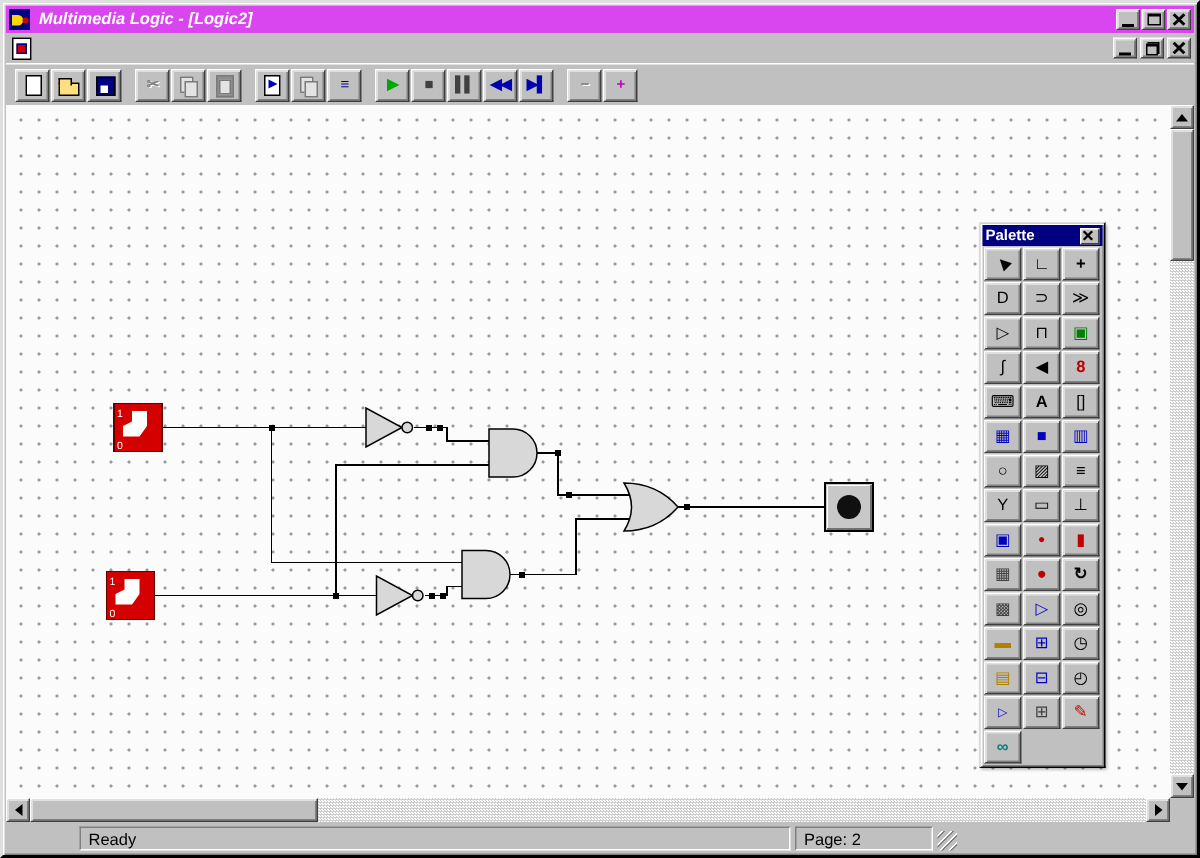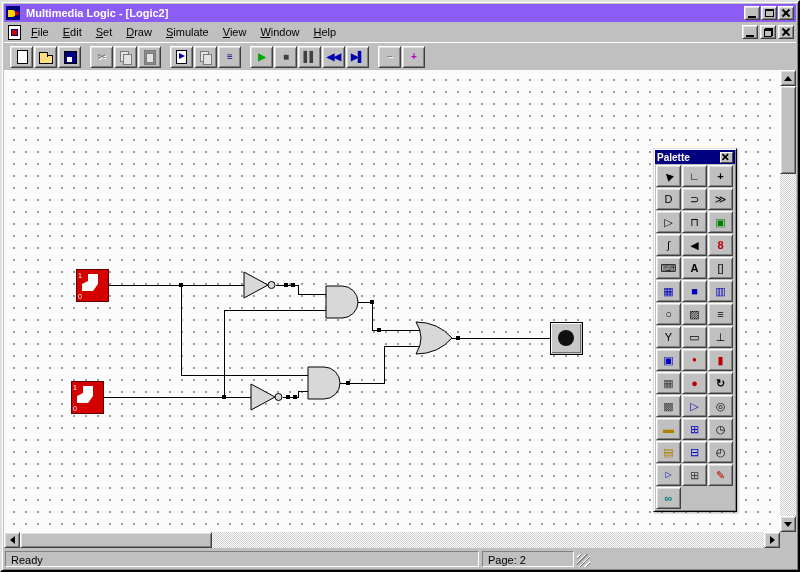--- a/index.html
+++ b/index.html
@@ -5,22 +5,22 @@
   * { box-sizing: border-box; margin: 0; padding: 0; }
   html,body { width:800px; height:572px; overflow:hidden; }
   body { font-family:"Liberation Sans",sans-serif; font-size:11px; background:#c0c0c0;
          user-select:none; cursor:default; }
 
   .win { width:800px; height:572px; display:flex; flex-direction:column;
          background:#c0c0c0; border:2px solid; border-color:#dfdfdf #000 #000 #dfdfdf;
          box-shadow: inset 1px 1px 0 #fff, inset -1px -1px 0 #808080; padding:2px; }
 
   
-  .titlebar { height:18px; background:#8b5cf6; display:flex; align-items:center;
-              padding:0 2px; flex:0 0 auto; }
+  .titlebar { height:18px; background:#d946ef; display:flex; align-items:center;
+              padding:0 2px; flex:0 0 auto;font-style:italic; }
   .title-text { color:#fff; font-weight:bold; font-size:11px; margin-left:4px; flex:1;
                 white-space:nowrap; overflow:hidden; }
   .cap { width:16px; height:14px; margin-left:1px; background:#c0c0c0;
          border:1px solid; border-color:#fff #404040 #404040 #fff;
          box-shadow: inset 1px 1px 0 #dfdfdf, inset -1px -1px 0 #808080;
          display:flex; align-items:center; justify-content:center; padding:0; }
   .g-min { width:8px; height:2px; background:#000; margin-top:7px; }
   .g-max { width:9px; height:8px; border:1px solid #000; border-top:2px solid #000; }
   .g-restore { width:9px; height:9px; position:relative; }
   .g-restore::before { content:""; position:absolute; right:0; top:0; width:6px; height:5px;
@@ -133,21 +133,21 @@
   .pg.cursor { display:inline-block; transform:rotate(45deg); font-size:10px; }
   .pg.sm { font-size:8px; }
   .pg.bold { font-weight:bold; }
 
   
   .statusbar { height:20px; flex:0 0 auto; display:flex; align-items:center; gap:3px;
                padding:2px 1px 1px 1px; }
   .sb-panel { height:16px; line-height:14px; padding:1px 5px; background:#c0c0c0;
               border:1px solid; border-color:#808080 #fff #fff #808080; white-space:nowrap;
               overflow:hidden; }
-  .sb-msg { width:474px; }
+  .sb-msg { width:474px;margin-left:48px; }
   .sb-cycle { width:198px; margin-left:auto; }
   .sb-page { width:92px; }
   .grip { width:13px; height:13px; align-self:flex-end;
           background: repeating-linear-gradient(135deg, transparent 0 2px, #fff 2px 3px, #808080 3px 4px); }
 </style>
 </head>
 <body>
 
 <div class="win">
 
@@ -168,21 +168,20 @@
           <span class="g-max"></span>
         </button>
       <button class="cap">
           <span class="g-x"></span>
         </button>
     </span>
   </div>
 
   <div class="menubar">
     <span class="docicon"></span>
-    <nav id="menus"><span class="menu-item">File</span><span class="menu-item">Edit</span><span class="menu-item">Set</span><span class="menu-item">Draw</span><span class="menu-item">Simulate</span><span class="menu-item">View</span><span class="menu-item">Window</span><span class="menu-item">Help</span></nav>
     <span class="mdi">
       <button class="cap">
           <span class="g-min"></span>
         </button>
       <button class="cap">
           <span class="g-restore"></span>
         </button>
       <button class="cap">
           <span class="g-x"></span>
         </button>

